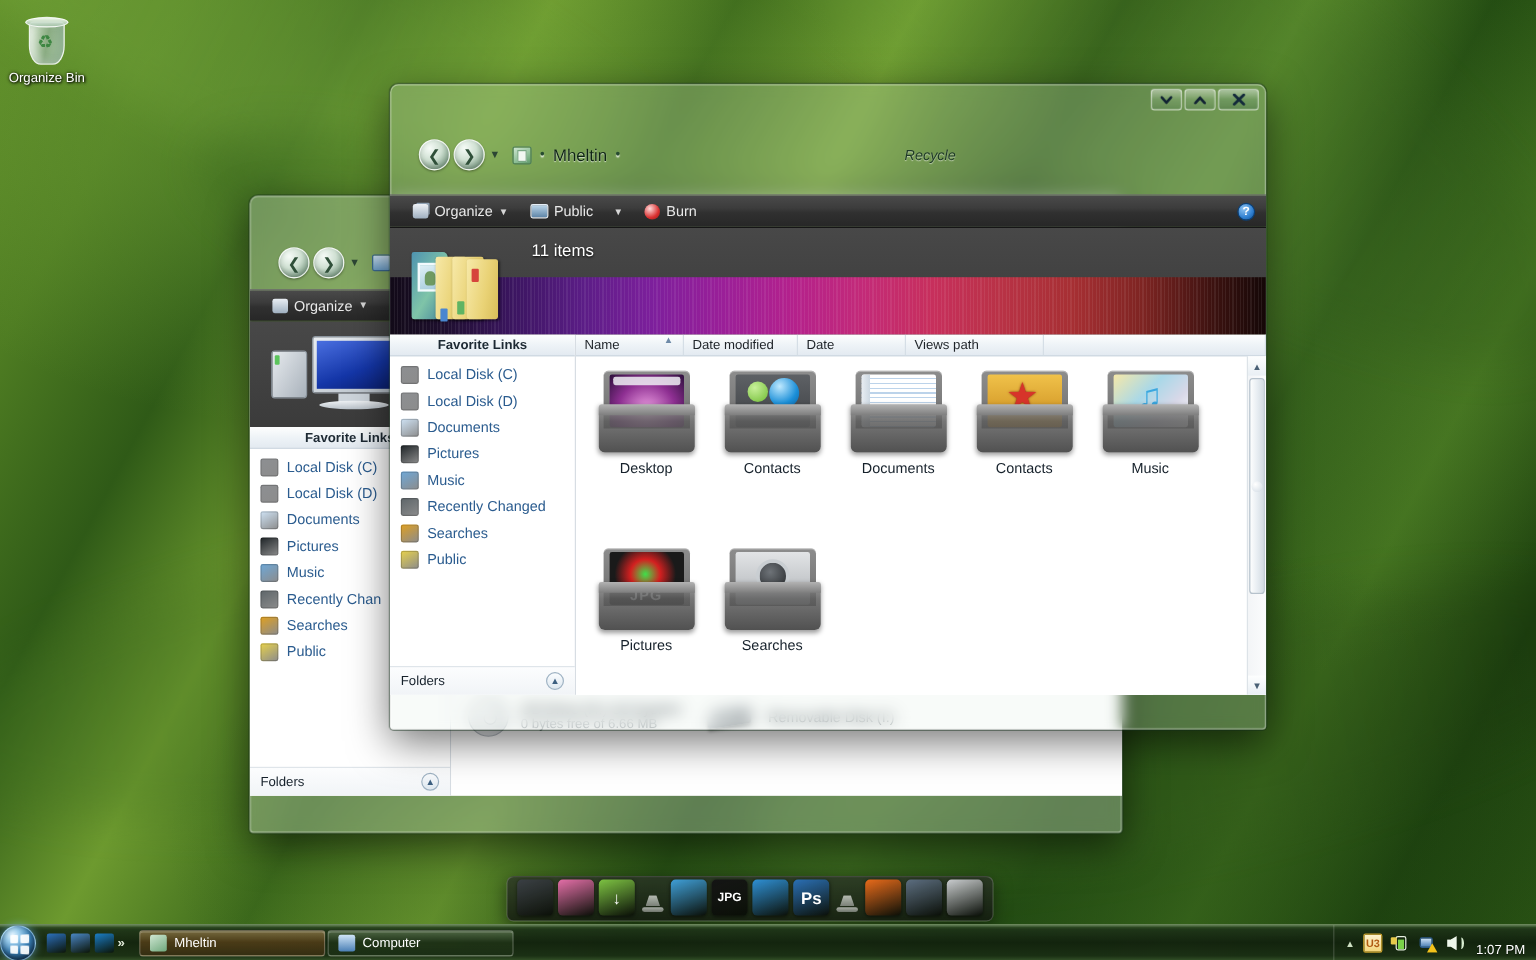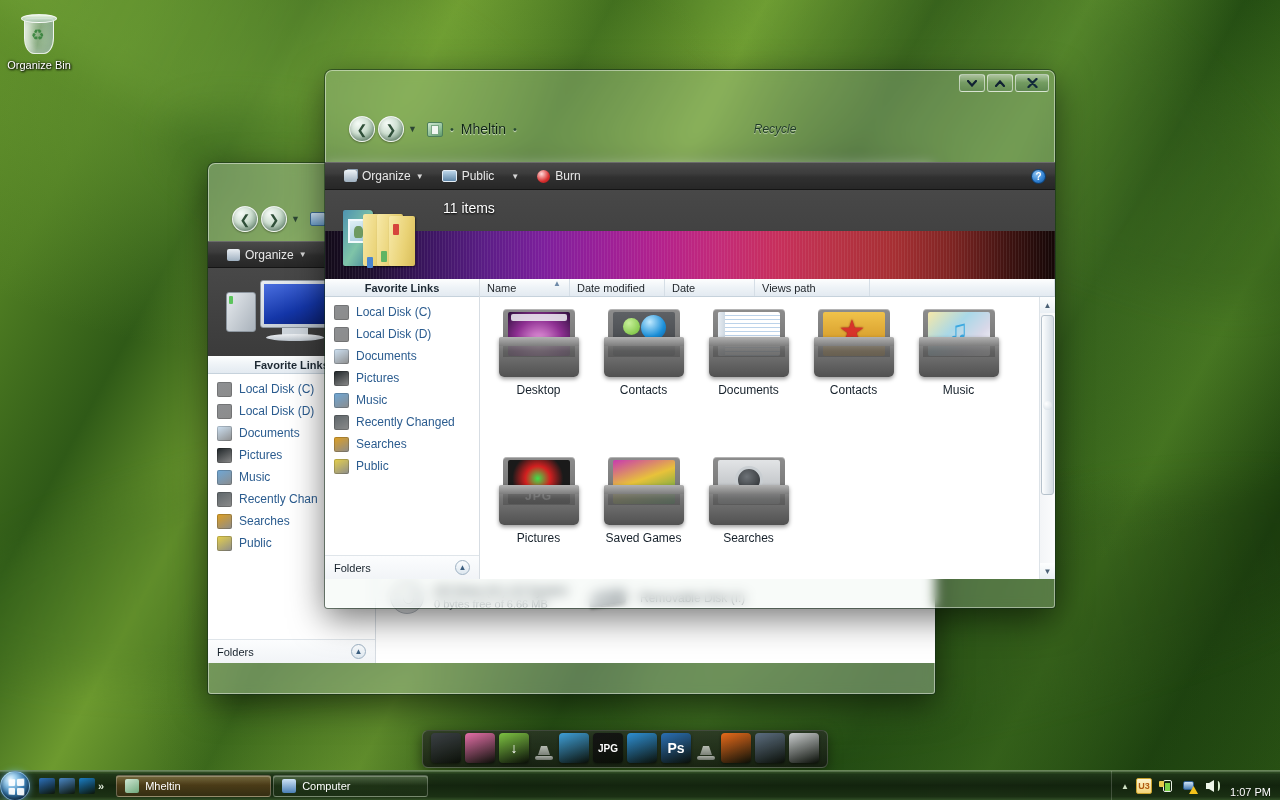--- a/index.html
+++ b/index.html
@@ -623,29 +623,20 @@
                   <span style="position:absolute;left:0;bottom:0;right:0;height:15px;background:#111;color:#cfd3d6;font-size:12px;font-weight:bold;text-align:center;line-height:15px;letter-spacing:1px;">JPG</span>
                 </div>
                 <div class="front"></div>
                 <div class="lip"></div>
               </div>
               <div class="glabel">Pictures</div>
             </div>
             <div class="gitem">
               <div class="vfolder">
                 <div class="back"></div>
-                <div class="pic" style="background:linear-gradient(160deg,#c83ab0 0%,#e8c23a 45%,#2f9a4a 100%);"></div>
-                <div class="front"></div>
-                <div class="lip"></div>
-              </div>
-              <div class="glabel">Saved Games</div>
-            </div>
-            <div class="gitem">
-              <div class="vfolder">
-                <div class="back"></div>
                 <div class="pic" style="background:linear-gradient(180deg,#e2e4e6,#aeb2b6);">
                   <span style="position:absolute;left:17px;top:6px;width:28px;height:28px;border-radius:50%;background:radial-gradient(circle at 40% 35%,#6e7378,#26292c);border:3px solid #c9ced2;"></span>
                 </div>
                 <div class="front"></div>
                 <div class="lip"></div>
               </div>
               <div class="glabel">Searches</div>
             </div>
           </div>
         <div class="vscroll">

